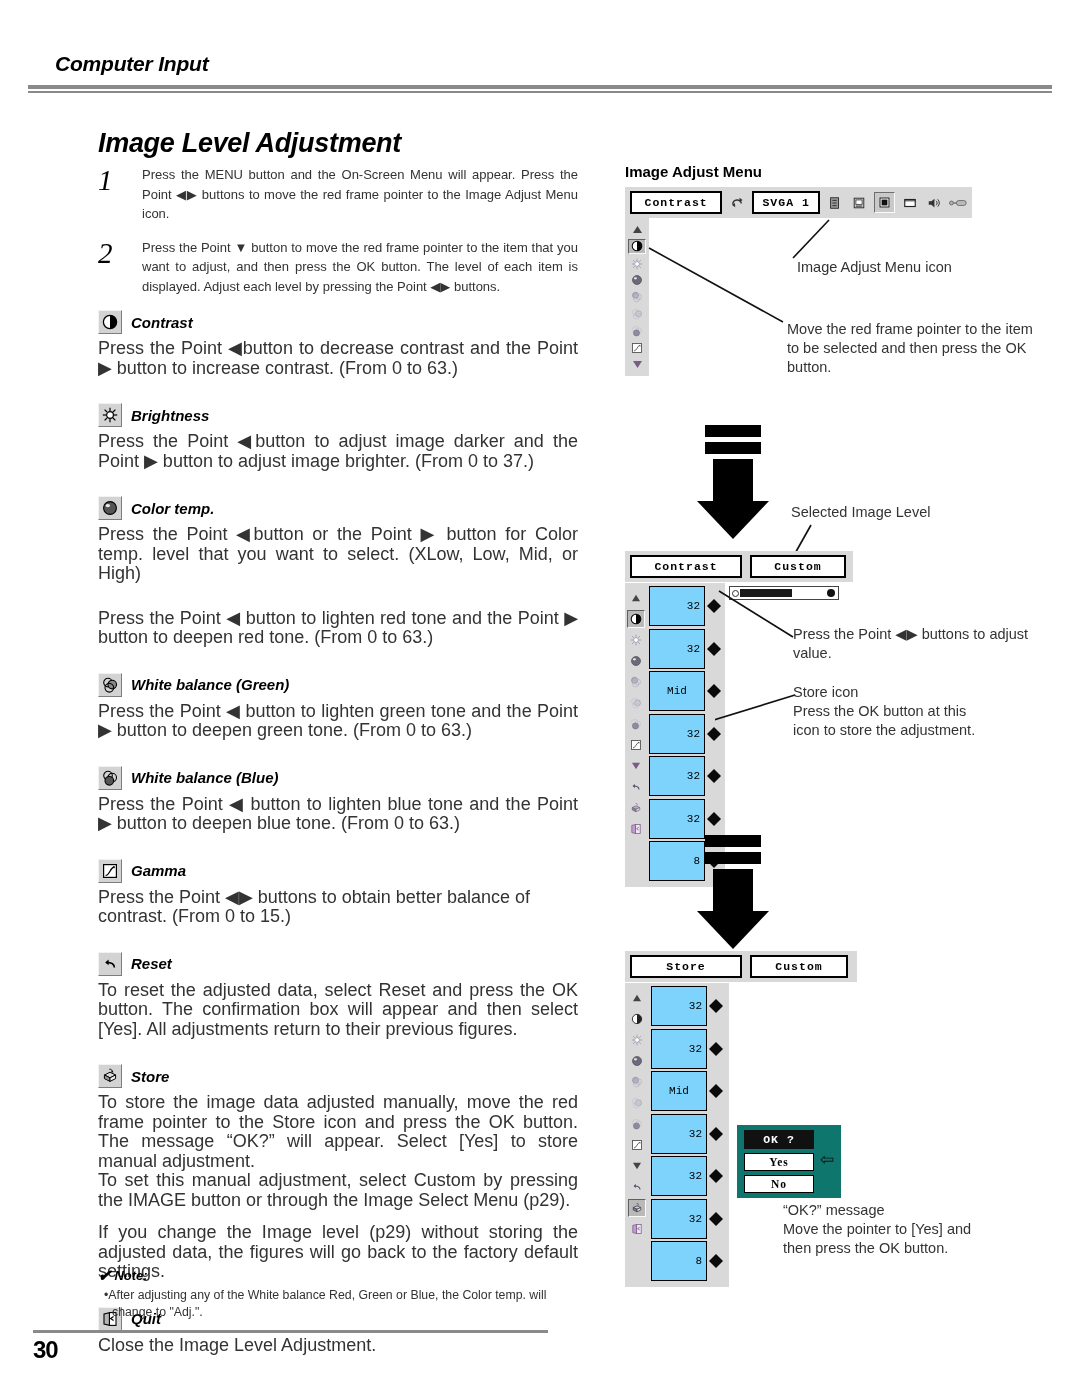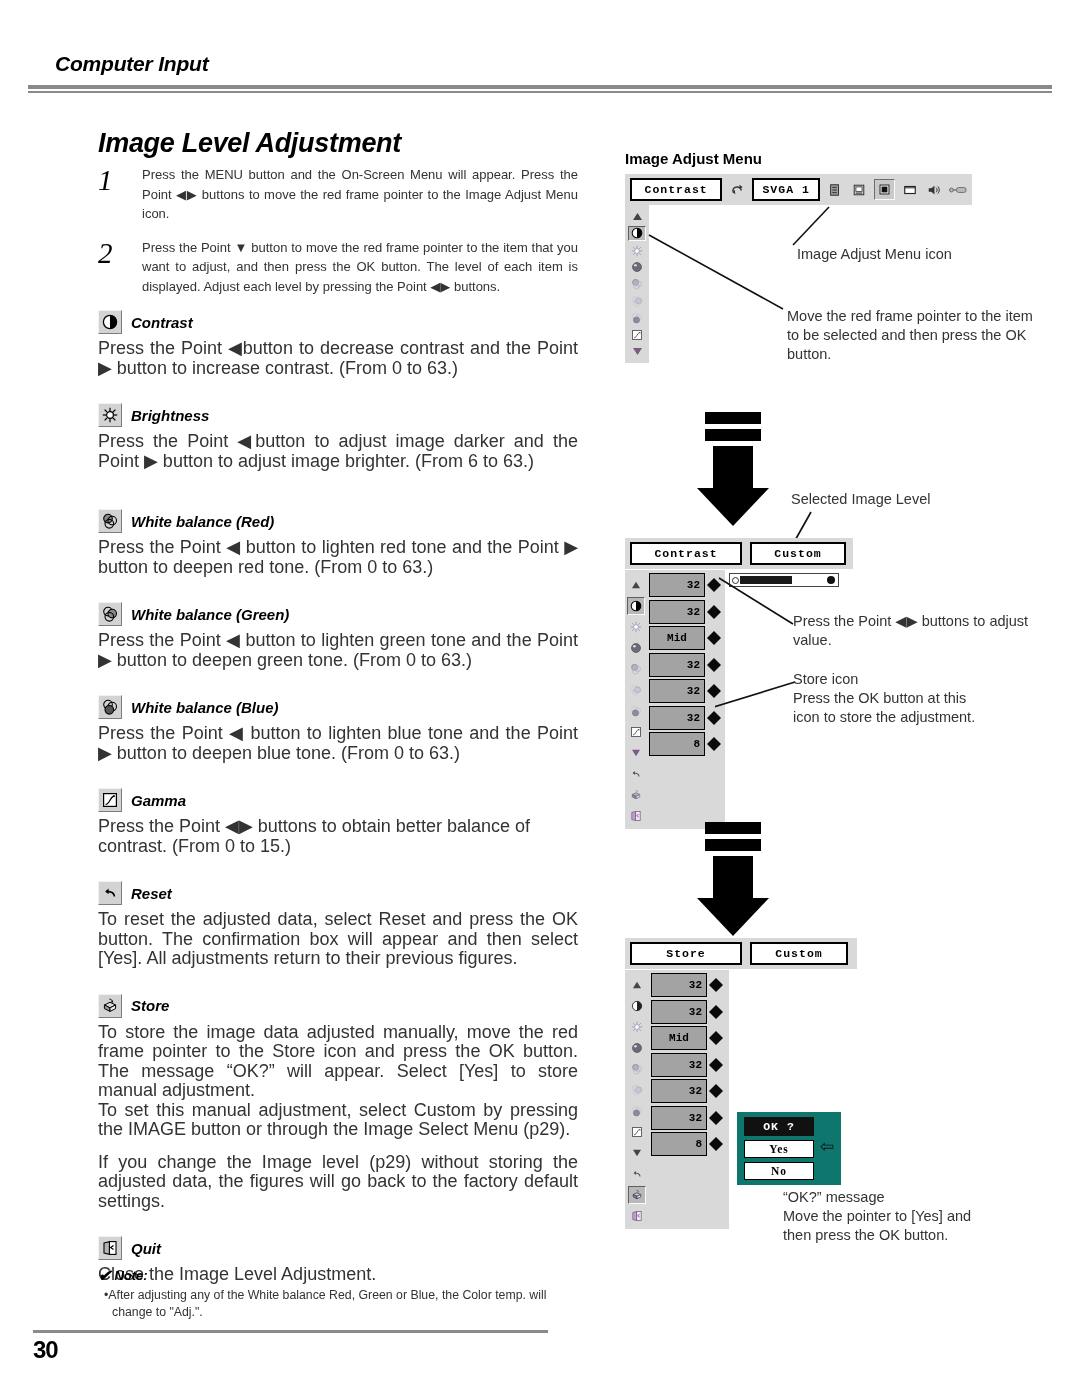--- a/index.html
+++ b/index.html
@@ -61,21 +61,21 @@
   
   .note{position:absolute;left:98px;top:1268px;width:490px;}
   .note-head{font-size:13px;font-weight:bold;font-style:italic;color:#000;display:flex;align-items:center;gap:3px;}
   .note-check{font-size:16px;font-weight:bold;line-height:13px;}
   .note-body{font-size:12.3px;line-height:16.5px;color:#333;margin-top:4px;padding-left:14px;text-indent:-8px;}
 
   .foot-rule{position:absolute;left:33px;width:515px;top:1330px;height:3px;background:#8a8a8a;}
   .pageno{position:absolute;left:33px;top:1336px;font-size:24px;font-weight:bold;color:#000;letter-spacing:-1px;}
 
   
-  .rightcol{position:absolute;left:625px;top:150px;width:430px;}
+  .rightcol{position:absolute;left:625px;top:163px;width:430px;}
   .rc-title{font-size:15px;font-weight:bold;color:#000;margin-bottom:7px;}
 
   
   .osd-bar{
     background:#d9d9d9;display:flex;align-items:center;
     padding:4px 5px;gap:6px;width:347px;box-sizing:border-box;
   }
   .osd-field{
     background:#fff;border:2px solid #000;box-sizing:border-box;
     font-family:"Liberation Mono", monospace;font-size:11.5px;font-weight:bold;
@@ -103,23 +103,23 @@
     border-top:1.2px solid #5f5f5f;border-left:1.2px solid #5f5f5f;
     border-right:1.2px solid #fafafa;border-bottom:1.2px solid #fafafa;
     box-sizing:border-box;
   }
 
   
   .val-panel{background:#d9d9d9;display:flex;align-items:flex-start;}
   .val-rows{padding:3px 4px 3px 2px;}
   .val-row{display:flex;align-items:center;gap:2px;margin-bottom:2.5px;}
   .val-box{
-    width:56px;background:#a3a3a3;border:1.4px solid #000;box-sizing:border-box;
-    font-family:"Liberation Mono", monospace;font-size:11px;font-weight:bold;
-    text-align:right;padding:5px 4px;color:#000;
+    width:56px;background:#7dd3fc;border:1.4px solid #000;box-sizing:border-box;
+    font-family:"Liberation Mono", monospace;font-size:11px;font-weight:normal;
+    text-align:right;padding:13px 4px;color:#000;
   }
   .val-box.mid{text-align:center;}
   .lr-arrows{display:flex;}
   .tri-l{width:0;height:0;border-top:7px solid transparent;border-bottom:7px solid transparent;border-right:7px solid #0a0a0a;}
   .tri-r{width:0;height:0;border-top:7px solid transparent;border-bottom:7px solid transparent;border-left:7px solid #0a0a0a;}
 
   .slider{
     width:110px;height:14px;background:#fff;border:1.4px solid #444;
     box-sizing:border-box;display:flex;align-items:center;padding:0 2px;position:relative;
   }
@@ -202,37 +202,40 @@
                 <line x1="2.6" y1="2.6" x2="5" y2="5"></line>
                 <line x1="11" y1="11" x2="13.4" y2="13.4"></line>
                 <line x1="13.4" y1="2.6" x2="11" y2="5"></line>
                 <line x1="5" y1="11" x2="2.6" y2="13.4"></line>
               </g>
             <circle cx="8" cy="8" r="3.4" fill="#fff" stroke="#000" stroke-width="1.2"></circle>
           </svg>
         </span>
         <span class="sec-title">Brightness</span>
       </div>
-      <div class="sec-body">Press the Point ◀button to adjust image darker and the Point ▶ button to adjust image brighter.  (From 6 to 63.)</div>
-    </div>
-    <div class="gap"></div>
-
+      <div class="sec-body">Press the Point ◀button to adjust image darker and the Point ▶ button to adjust image brighter.  (From 0 to 37.)</div>
+    </div>
     <div class="gap"></div>
 
     <div class="sec">
       <div class="sec-head">
         <span class="chip">
           <svg width="16" height="16" viewBox="0 0 16 16">
-              <circle cx="6" cy="5.6" r="4.3" fill="#888" stroke="#000" stroke-width="1.1"></circle>
-              <circle cx="10.2" cy="7.6" r="4.3" fill="none" stroke="#000" stroke-width="1.1"></circle>
-              <circle cx="7.3" cy="10.8" r="4.3" fill="none" stroke="#000" stroke-width="1.1"></circle>
+              <circle cx="8" cy="8" r="6.4" fill="#555" stroke="#000" stroke-width="1.1"></circle>
+              <path d="M2.2 9.5 A6.4 6.4 0 0 0 13.8 9.5 A6.4 6.4 0 0 1 2.2 9.5 Z" fill="#111"></path>
+              <ellipse cx="5.8" cy="5.6" rx="2.3" ry="1.7" fill="#eee"></ellipse>
             </svg>
         </span>
-        <span class="sec-title">White balance (Red)</span>
-      </div>
+        <span class="sec-title">Color temp.</span>
+      </div>
+      <div class="sec-body">Press the Point ◀button or the Point ▶ button for Color temp. level that you want to select. (XLow, Low, Mid, or High)</div>
+    </div>
+    <div class="gap"></div>
+
+    <div class="sec">
       <div class="sec-body">Press the Point ◀ button to lighten red tone and the Point ▶ button to deepen red tone.  (From 0 to 63.)</div>
     </div>
     <div class="gap"></div>
 
     <div class="sec">
       <div class="sec-head">
         <span class="chip">
           <svg width="16" height="16" viewBox="0 0 16 16">
               <circle cx="6" cy="5.6" r="4.3" fill="none" stroke="#000" stroke-width="1.1"></circle>
               <circle cx="10.2" cy="7.6" r="4.3" fill="#888" stroke="#000" stroke-width="1.1"></circle>

